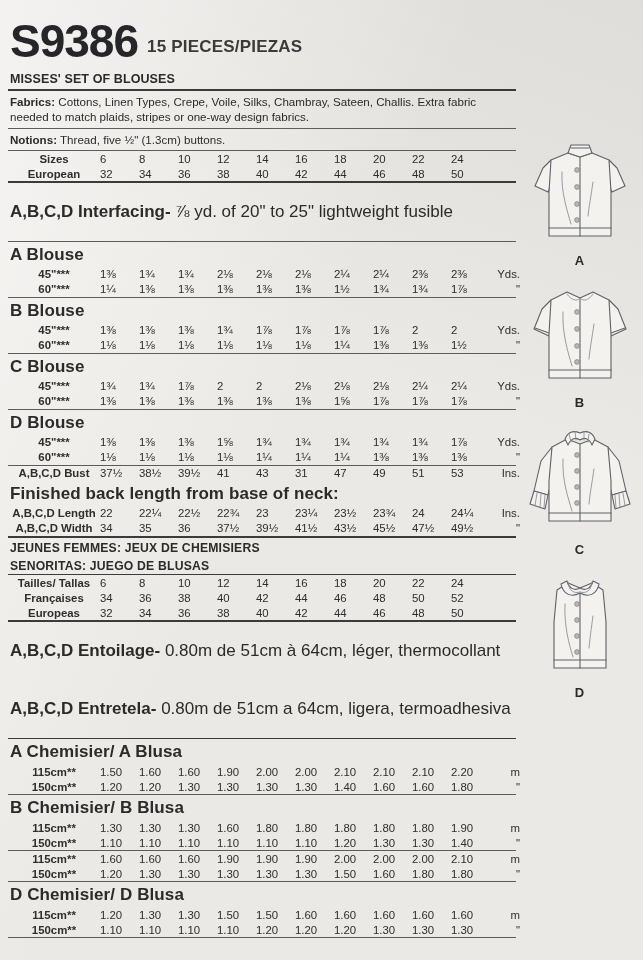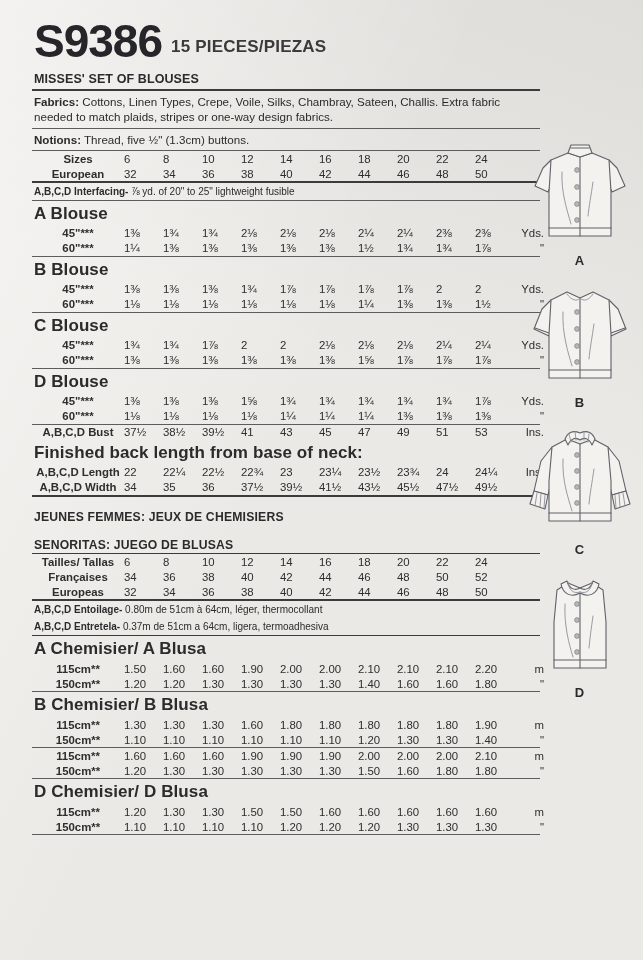--- a/index.html
+++ b/index.html
@@ -15,21 +15,21 @@
   .paper{
     position:absolute;inset:0;
     background:
       linear-gradient(115deg, rgba(255,255,255,.55) 0%, rgba(255,255,255,0) 45%),
       linear-gradient(200deg, rgba(0,0,0,.05) 0%, rgba(0,0,0,0) 40%),
       #ebe9e5;
   }
   .sheet{position:absolute;inset:0;}
 
   .left{
-    position:absolute;left:8px;top:0;width:508px;margin-left:24px;
+    position:absolute;left:8px;top:0;width:508px;
   }
   .right{
     position:absolute;left:516px;top:0;width:127px;height:960px;
   }
 
   
   .titlerow{display:flex;align-items:flex-end;padding:20px 0 2px 2px;}
   .patt-no{
     font-size:46px;line-height:42px;font-weight:bold;letter-spacing:-1px;
     color:#26262a;
@@ -58,24 +58,24 @@
   td.num{text-align:left;}
   td.unit{text-align:right;font-weight:normal;}
   .c0{width:92px;}
   .cN{width:39px;}
   .cU{width:30px;}
 
   .sectionhead{
     font-size:17px;font-weight:bold;padding:3px 0 2px 2px;letter-spacing:.1px;
   }
   .bigheadline{
-    font-size:12.2px;font-weight:bold;padding:13px 0 1px 2px;letter-spacing:.2px;
+    font-size:12.2px;font-weight:bold;padding:3px 0 1px 2px;letter-spacing:.2px;
   }
   .inline-note{
-    font-size:10px;padding:3px 2px;
+    font-size:17px;padding:19px 2px;
   }
   .inline-note b{font-weight:bold;}
 
   
   .view{position:absolute;width:127px;text-align:center;}
   .view svg{display:block;margin:0 auto;}
   .vlabel{
     font-size:13px;font-weight:bold;margin-top:1px;color:#2a2a2a;
   }
   .gline{fill:none;stroke:#5f6168;stroke-width:1.1;stroke-linejoin:round;stroke-linecap:round;}
@@ -374,21 +374,21 @@
           <col class="cU">
       </colgroup>
         <tbody id="finished-bust-body">
           <tr>
             <td class="lbl">A,B,C,D Bust</td>
             <td class="num">37½</td>
             <td class="num">38½</td>
             <td class="num">39½</td>
             <td class="num">41</td>
             <td class="num">43</td>
-            <td class="num">45</td>
+            <td class="num">31</td>
             <td class="num">47</td>
             <td class="num">49</td>
             <td class="num">51</td>
             <td class="num">53</td>
             <td class="unit">Ins.</td>
           </tr>
         </tbody>
       </table>
 
     <div class="sectionhead">Finished back length from base of neck:</div>
@@ -504,21 +504,21 @@
             <td class="unit"></td>
           </tr>
         </tbody>
       </table>
     <div class="rule thick"></div>
 
     <div class="inline-note">
       <b>A,B,C,D Entoilage-</b><span> 0.80m de 51cm à 64cm, léger, thermocollant</span>
     </div>
     <div class="inline-note">
-      <b>A,B,C,D Entretela-</b><span> 0.37m de 51cm a 64cm, ligera, termoadhesiva</span>
+      <b>A,B,C,D Entretela-</b><span> 0.80m de 51cm a 64cm, ligera, termoadhesiva</span>
     </div>
     <div class="rule thick"></div>
 
     <div id="metric-area">
         <div class="sectionhead">A Chemisier/ A Blusa</div>
         <table class="t">
           <colgroup>
             <col class="c0">
             <col class="cN">
             <col class="cN">

